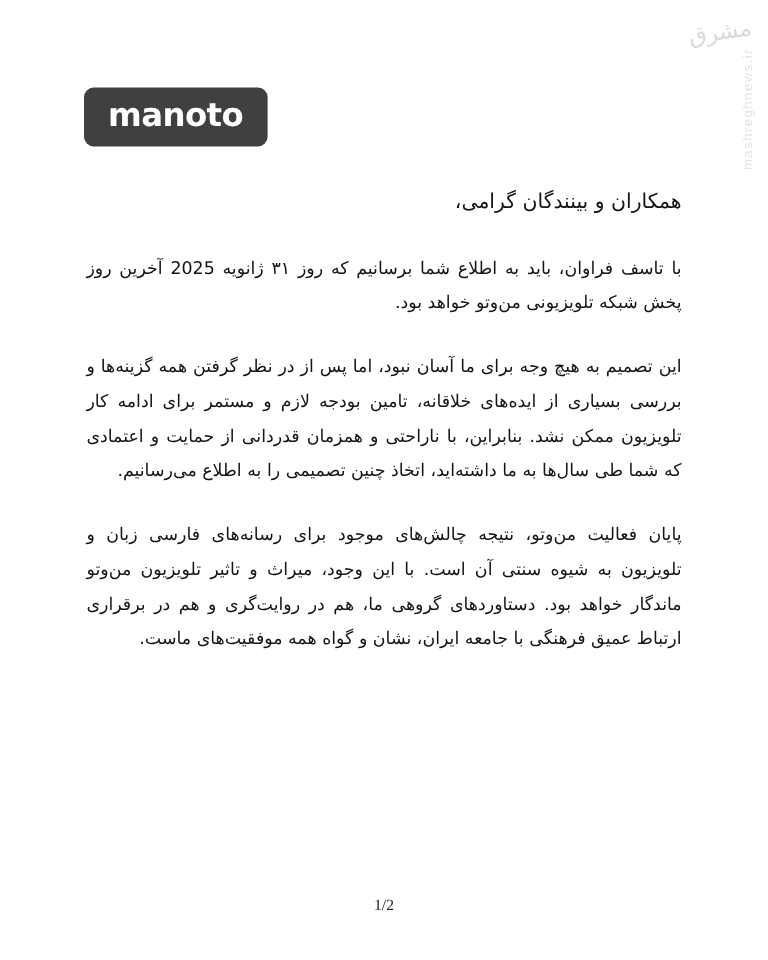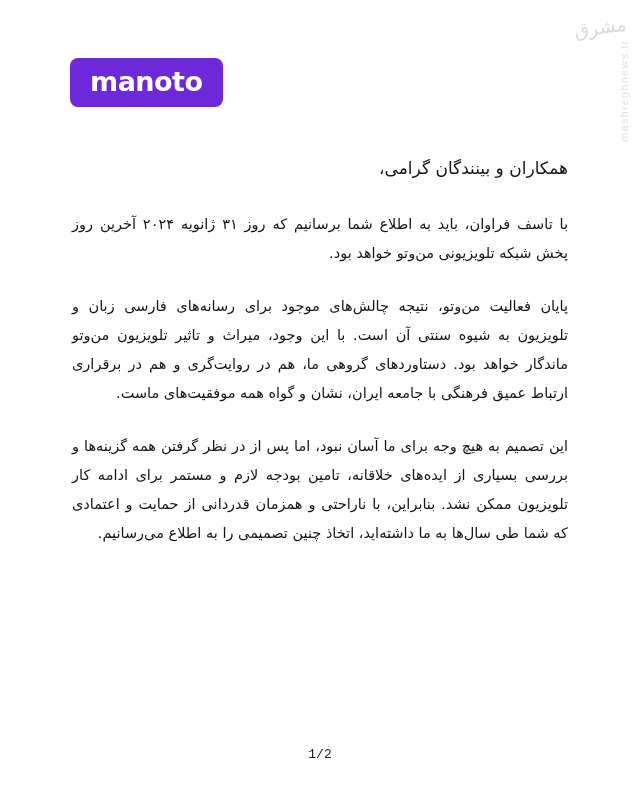--- a/index.html
+++ b/index.html
@@ -53,23 +53,23 @@
     font-family: "Liberation Sans", sans-serif;
     letter-spacing: 1.2px;
     writing-mode: vertical-rl;
     transform: rotate(180deg);
     white-space: nowrap;
   }
 
   
   .brand {
     position: absolute;
-    top: 58px;
+    top: 73px;
     left: 70px;
-    background: #6d28d9;
+    background: #404040;
     border-radius: 8px;
     padding: 10px 20px 12px 20px;
     display: flex;
     align-items: center;
     justify-content: flex-end;
   }
   .brand-text {
     color: #ffffff;
     font-family: "DejaVu Sans", "Liberation Sans", sans-serif;
     font-size: 27px;
@@ -109,39 +109,39 @@
   
   .page-number {
     position: absolute;
     bottom: 38px;
     left: 0;
     right: 0;
     text-align: center;
     font-size: 13px;
     color: #1a1a1a;
     direction: ltr;
-    font-family: Liberation Mono, monospace;
+    font-family: Liberation Serif, serif;
   }
 </style>
 </head>
 <body>
 
 <div class="page">
 
   <div class="watermark">
     <div class="wm-logo">مشرق</div>
     <div class="wm-url">mashreghnews.ir</div>
   </div>
 
   <div class="brand">
     <span class="brand-text">manoto</span>
   </div>
 
   <div class="content">
     <div class="salutation">همکاران و بینندگان گرامی،</div>
-    <p class="para">با تاسف فراوان، باید به اطلاع شما برسانیم که روز ۳۱ ژانویه ۲۰۲۴ آخرین روز پخش شبکه تلویزیونی من‌وتو خواهد بود.</p>
+    <p class="para">با تاسف فراوان، باید به اطلاع شما برسانیم که روز ۳۱ ژانویه 2025 آخرین روز پخش شبکه تلویزیونی من‌وتو خواهد بود.</p>
+    <p class="para">این تصمیم به هیچ وجه برای ما آسان نبود، اما پس از در نظر گرفتن همه گزینه‌ها و بررسی بسیاری از ایده‌های خلاقانه، تامین بودجه لازم و مستمر برای ادامه کار تلویزیون ممکن نشد. بنابراین، با ناراحتی و همزمان قدردانی از حمایت و اعتمادی که شما طی سال‌ها به ما داشته‌اید، اتخاذ چنین تصمیمی را به اطلاع می‌رسانیم.</p>
     <p class="para">پایان فعالیت من‌وتو، نتیجه چالش‌های موجود برای رسانه‌های فارسی زبان و تلویزیون به شیوه سنتی آن است. با این وجود، میراث و تاثیر تلویزیون من‌وتو ماندگار خواهد بود. دستاوردهای گروهی ما، هم در روایت‌گری و هم در برقراری ارتباط عمیق فرهنگی با جامعه ایران، نشان و گواه همه موفقیت‌های ماست.</p>
-    <p class="para">این تصمیم به هیچ وجه برای ما آسان نبود، اما پس از در نظر گرفتن همه گزینه‌ها و بررسی بسیاری از ایده‌های خلاقانه، تامین بودجه لازم و مستمر برای ادامه کار تلویزیون ممکن نشد. بنابراین، با ناراحتی و همزمان قدردانی از حمایت و اعتمادی که شما طی سال‌ها به ما داشته‌اید، اتخاذ چنین تصمیمی را به اطلاع می‌رسانیم.</p>
   </div>
 
   <div class="page-number">1/2</div>
 
 </div>
 
 </body></html>

